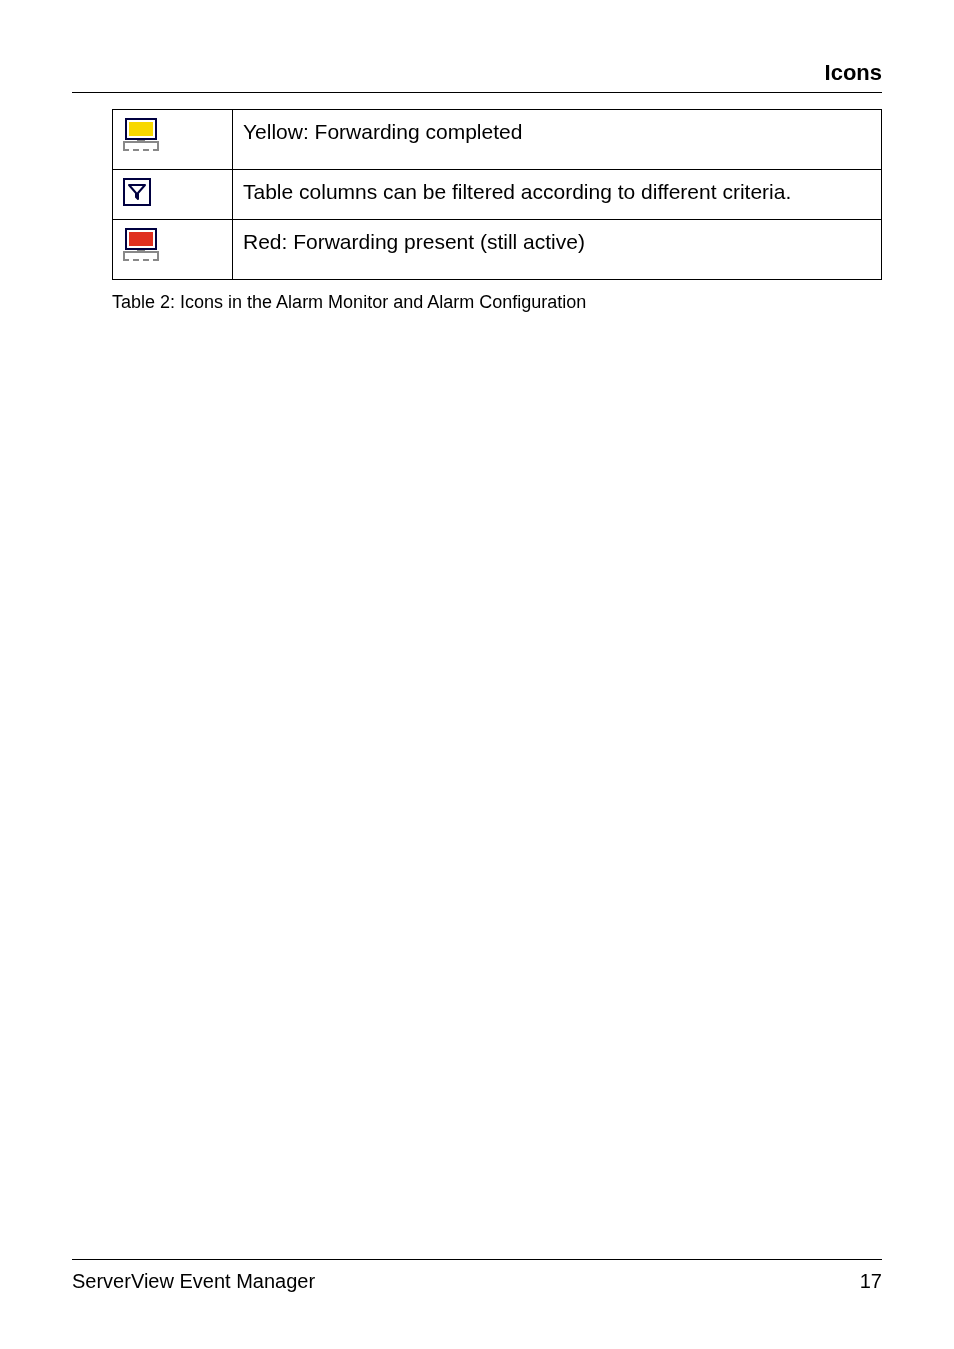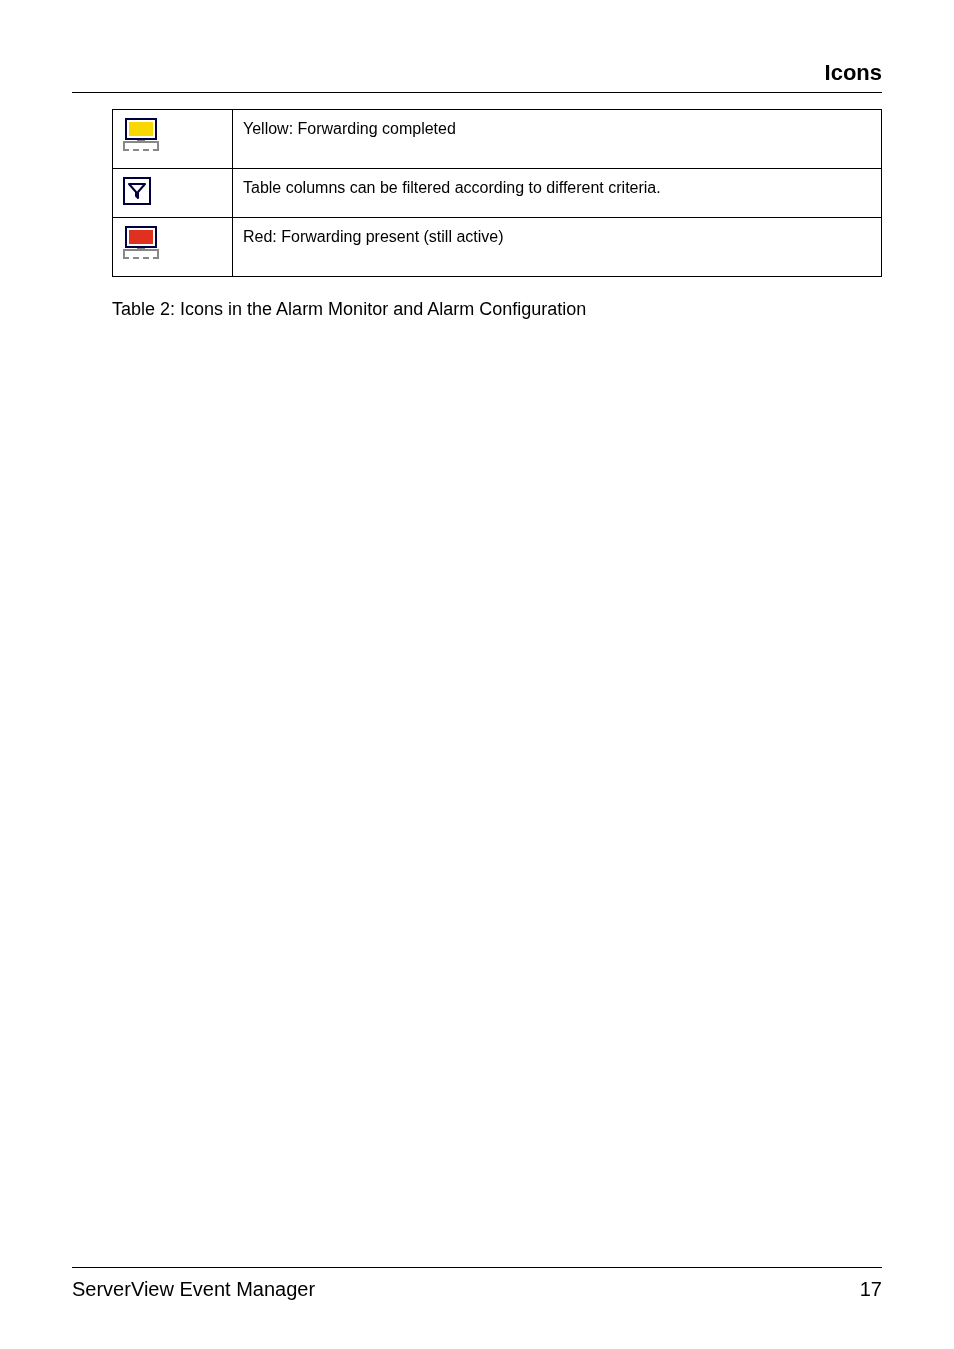--- a/index.html
+++ b/index.html
@@ -26,21 +26,21 @@
       padding-bottom: 6px;
       border-bottom: 1.5px solid #000;
       margin-bottom: 16px;
     }
     .content {
       padding-left: 40px;
     }
     table.icon-table {
       border-collapse: collapse;
       width: 100%;
-      font-size: 16px;
+      font-size: 21px;
       padding-left: 23px;
     }
     table.icon-table td {
       border: 1px solid #000;
       padding: 10px 10px 12px 10px;
       vertical-align: top;
     }
     table.icon-table td.icon-cell {
       width: 120px;
       text-align: left;
@@ -111,25 +111,25 @@
       border: 2px solid #000040;
       position: relative;
     }
     .filter-icon svg {
       position: absolute;
       top: 2px;
       left: 2px;
     }
     .caption {
       font-size: 18px;
-      margin-top: 22px;
+      margin-top: 12px;
     }
     .footer {
       position: absolute;
-      bottom: 48px;
+      bottom: 56px;
       left: 72px;
       right: 72px;
       border-top: 1.5px solid #000;
       padding-top: 10px;
       display: flex;
       justify-content: space-between;
       font-size: 20px;
     }
   </style>
 </head>

